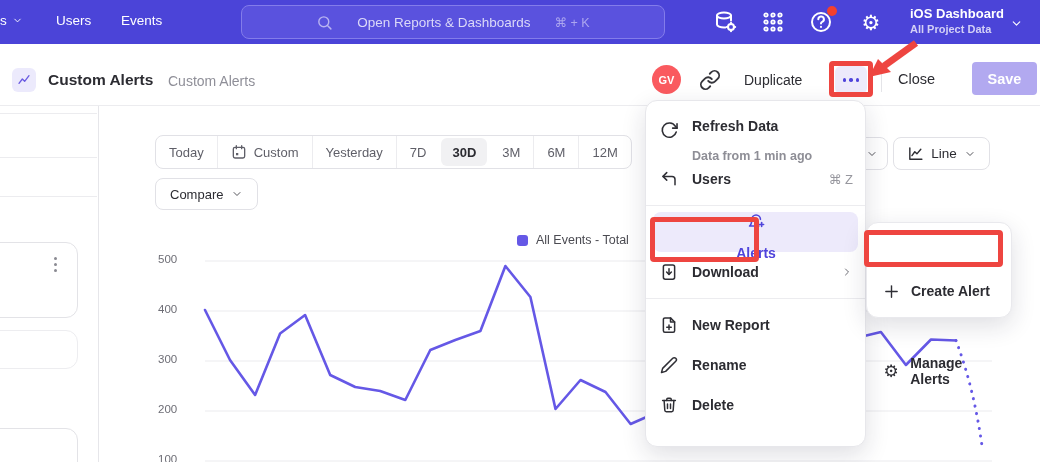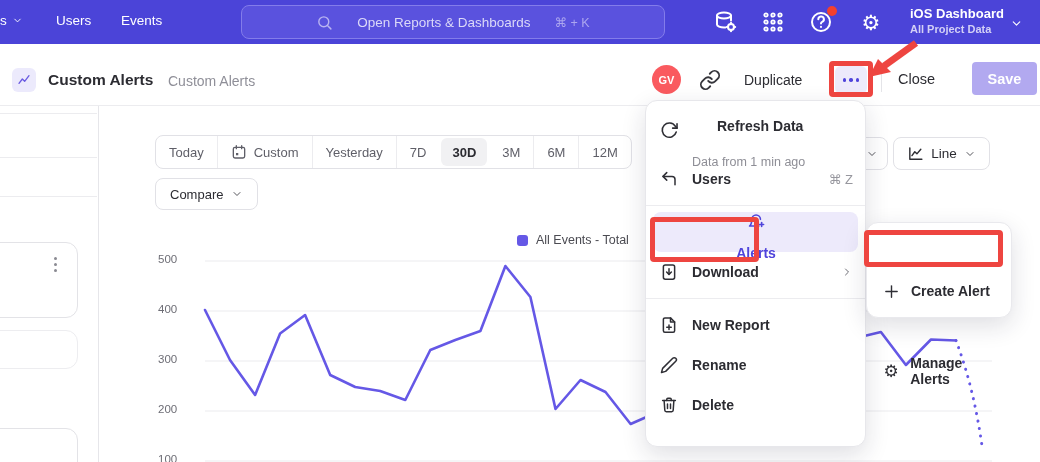--- a/index.html
+++ b/index.html
@@ -76,22 +76,22 @@
   
   #menu{left:645px;top:100px;width:221px;height:347px;background:#fff;border:1px solid #e7e7eb;border-radius:12px;
     box-shadow:0 8px 24px rgba(25,25,60,.14);z-index:50;padding-top:10px;}
   .m-row{position:relative;height:40px;display:flex;align-items:center;padding:0 12px 0 13px;gap:13px;cursor:pointer;}
   .m-row .lb{font-size:14px;font-weight:600;color:var(--text);flex:1;}
   .m-row .micon{width:20px;height:20px;color:#2f2f35;flex:0 0 auto;display:flex;align-items:center;justify-content:center;}
   .m-row .short{font-size:13px;color:#97979e;}
   .m-row .sub-chev{color:#6e6e76;}
   #row-refresh{height:48px;align-items:flex-start;padding-top:7px;}
   #row-refresh .micon{margin-top:2px;}
-  #row-refresh .txt .lb{display:block;margin-left:25px;}
-  #row-refresh .txt .sub{display:block;font-size:12.5px;color:#8e8e96;margin-top:21px;font-weight:400;}
+  #row-refresh .txt .lb{display:block;}
+  #row-refresh .txt .sub{display:block;font-size:12.5px;color:#8e8e96;margin-top:15px;font-weight:700;}
   .m-div{height:1px;background:#ececef;margin:6px 0;}
   #row-alerts{background:var(--accent-light);border-radius:8px;margin:0 7px;padding:0 6px 0 7px;height:40px;flex-direction:column;}
   #row-alerts .lb,#row-alerts .micon,#row-alerts .sub-chev{color:var(--accent);}
 
   
   #submenu{left:866px;top:222px;width:146px;height:96px;background:#fff;border:1px solid #e9e9ed;border-radius:12px;
     box-shadow:0 8px 24px rgba(25,25,60,.14);z-index:55;padding-top:8px;}
   .sm-row{height:40px;display:flex;align-items:center;gap:11px;padding:0 10px 0 16px;cursor:pointer;margin-top:40px;}
   .sm-row .micon{width:17px;height:17px;color:#2f2f35;display:flex;align-items:center;justify-content:center;}
   .sm-row .lb{font-size:14px;font-weight:600;color:var(--text);}

